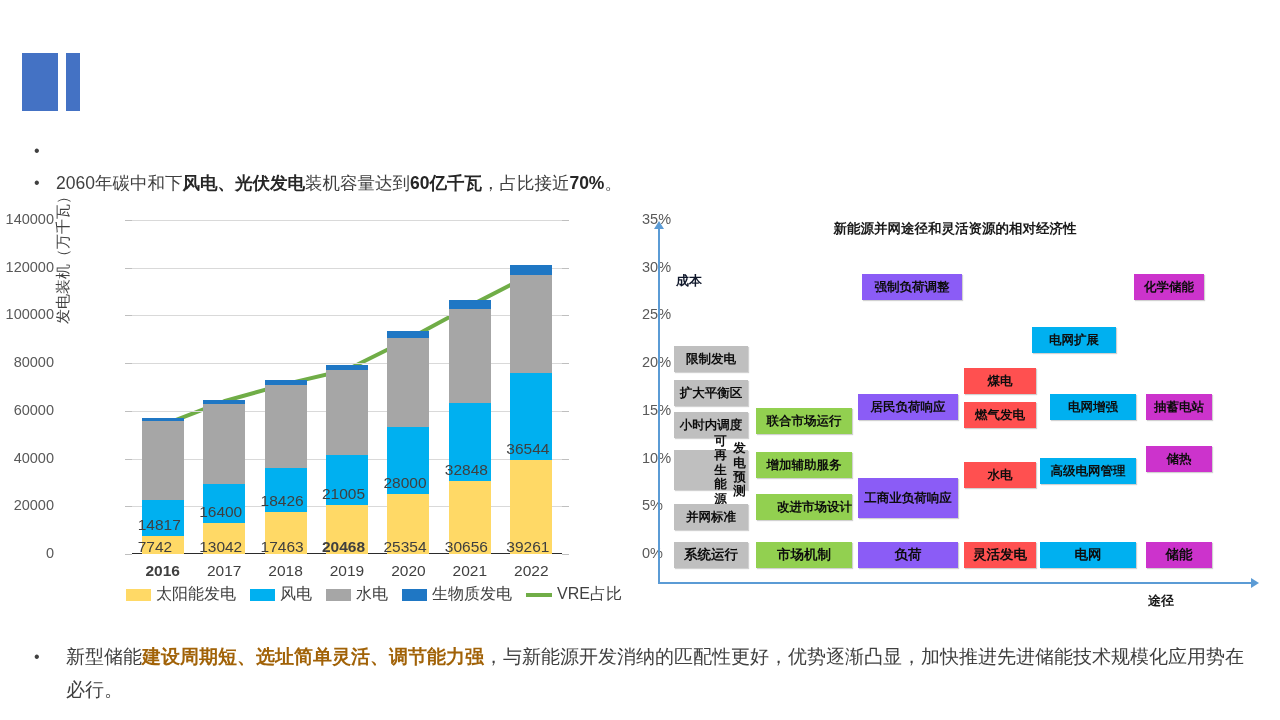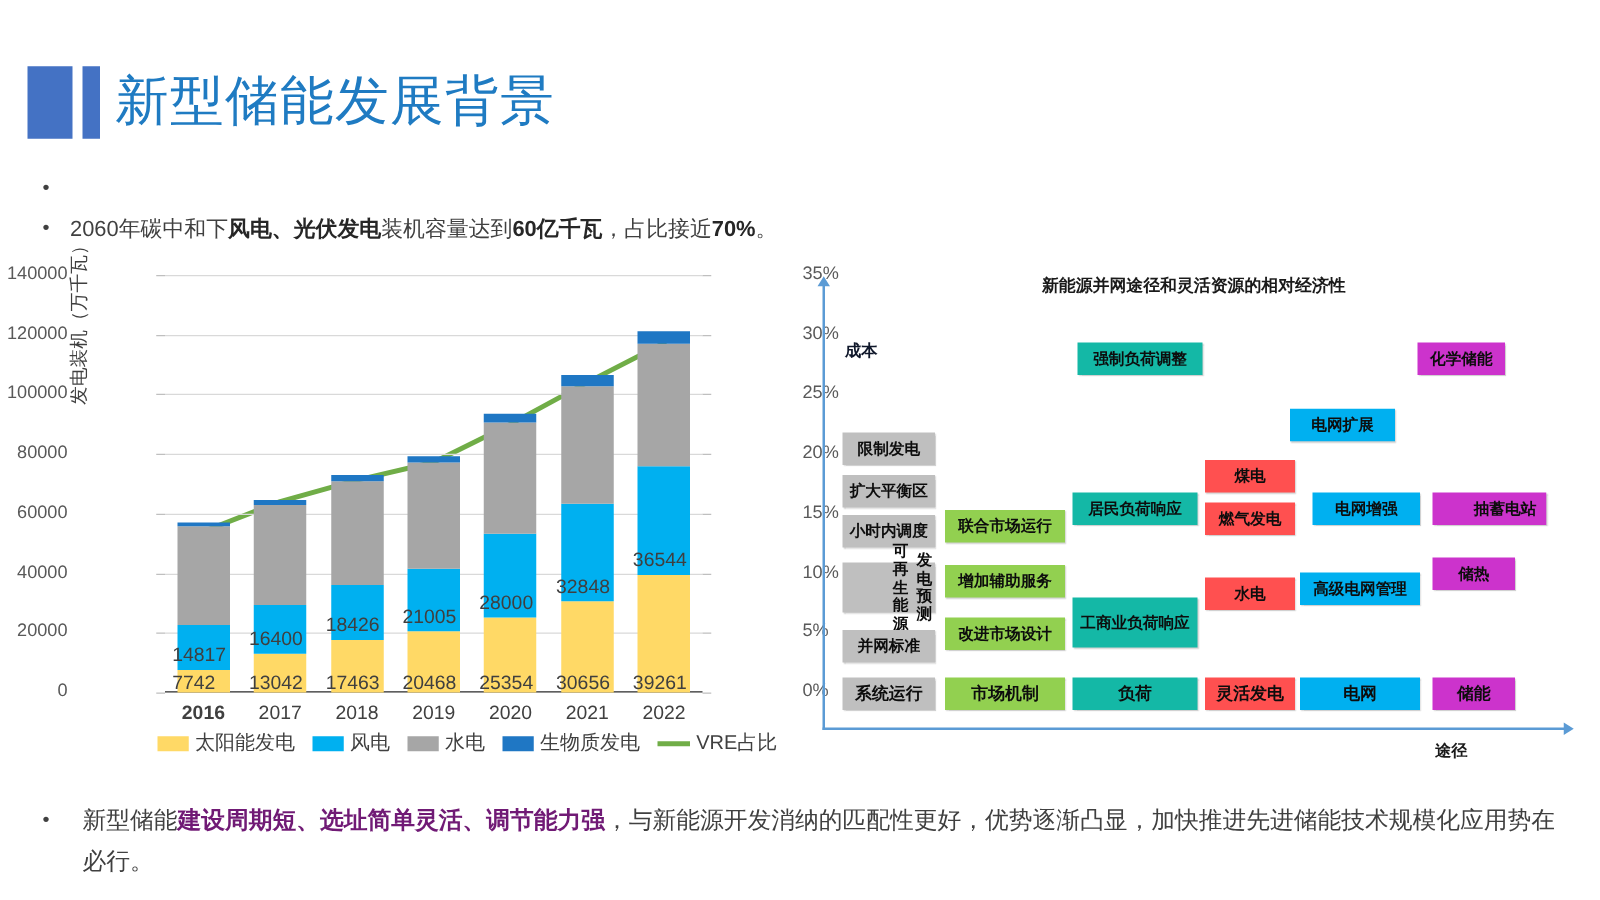--- a/index.html
+++ b/index.html
@@ -77,40 +77,39 @@
     font-family:"Liberation Serif","DejaVu Serif",serif;}
   .path-lab{position:absolute;left:496px;top:380px;font-size:13px;font-weight:bold;color:#1a1a1a;
     font-family:"Liberation Serif","DejaVu Serif",serif;}
 
   .dbox{position:absolute;display:flex;align-items:center;justify-content:center;
     font-size:12.5px;font-weight:bold;color:#0d0d0d;line-height:1.15;text-align:center;
     font-family:"Liberation Serif","DejaVu Serif",serif;
     box-shadow:1px 1px 1px rgba(0,0,0,.18);}
   .c-gray{background:#BFBFBF;}
   .c-green{background:#92D050;}
-  .c-amber{background:#14b8a6;}
+  .c-amber{background:#8b5cf6;}
   .c-red{background:#FF5050;}
   .c-cyan{background:#00B0F0;}
   .c-purple{background:#CC33CC;}
 
   
   .bullets-bottom{position:absolute;left:34px;top:640px;width:1222px;}
   .blt2{display:flex;align-items:flex-start;}
   .blt2 .dot{width:32px;flex:0 0 32px;font-size:16px;line-height:33px;color:#404040;}
   .blt2 .txt{font-size:19px;line-height:33px;color:#404040;}
-  .blt2 .txt b{font-weight:bold;color:#701a75;}
+  .blt2 .txt b{font-weight:bold;color:#a16207;}
 </style>
 </head>
 <body>
 
 <div class="slide">
 
   <div class="title-bar-wide"></div>
   <div class="title-bar-thin"></div>
-  <div class="page-title">新型储能发展背景</div>
 
   <div class="bullets-top">
     <div class="blt">
       <span class="dot">•</span>
     </div>
     <div class="blt">
       <span class="dot">•</span>
       <span class="txt"><span>2060年碳中和下</span><b>风电、光伏发电</b><span>装机容量达到</span><b>60亿千瓦</b><span>，占比接近</span><b>70%</b><span>。</span></span>
     </div>
   </div>
@@ -188,21 +187,21 @@
         <div class="xlab" style="left: 118.571px; top: 342px;">2018</div>
         <div class="dlabel" style="left: 128.571px; top: 318px;">17463</div>
         <div class="dlabel" style="left: 128.571px; top: 272.338px;">18426</div>
         <div class="bar" style="left: 194px; height: 189.347px;">
           <div class="seg s-solar" style="bottom: 0px; height: 48.8308px;"></div>
           <div class="seg s-wind" style="bottom: 48.8308px; height: 50.1119px;"></div>
           <div class="seg s-hydro" style="bottom: 98.9427px; height: 85.0269px;"></div>
           <div class="seg s-bio" style="bottom: 183.97px; height: 5.3774px;"></div>
         </div>
         <div class="xlab" style="left: 180px; top: 342px;">2019</div>
-        <div class="dlabel" style="left: 190px; top: 318px;">20468</div>
+        <div class="dlabel" style="left: 190px; top: 318px; font-weight: bold;">20468</div>
         <div class="dlabel" style="left: 190px; top: 265.169px;">21005</div>
         <div class="bar" style="left: 255.429px; height: 222.64px;">
           <div class="seg s-solar" style="bottom: 0px; height: 60.4874px;"></div>
           <div class="seg s-wind" style="bottom: 60.4874px; height: 66.8px;"></div>
           <div class="seg s-hydro" style="bottom: 127.287px; height: 88.3096px;"></div>
           <div class="seg s-bio" style="bottom: 215.597px; height: 7.04263px;"></div>
         </div>
         <div class="xlab" style="left: 241.429px; top: 342px;">2020</div>
         <div class="dlabel" style="left: 251.429px; top: 318px;">25354</div>
         <div class="dlabel" style="left: 251.429px; top: 253.513px;">28000</div>
@@ -272,21 +271,21 @@
       </div>
       <div class="dbox c-red" style="left: 312px; top: 156px; width: 72px; height: 26px;">
         <span style="display: block;">煤电</span>
       </div>
       <div class="dbox c-amber" style="left: 206px; top: 182px; width: 100px; height: 26px;">
         <span style="display: block;">居民负荷响应</span>
       </div>
       <div class="dbox c-cyan" style="left: 398px; top: 182px; width: 86px; height: 26px;">
         <span style="display: block;">电网增强</span>
       </div>
-      <div class="dbox c-purple" style="left: 494px; top: 182px; width: 66px; height: 26px; padding-left: 25px;">
+      <div class="dbox c-purple" style="left: 494px; top: 182px; width: 66px; height: 26px;">
         <span style="display: block;">抽蓄电站</span>
       </div>
       <div class="dbox c-gray" style="left: 22px; top: 200px; width: 74px; height: 26px;">
         <span style="display: block;">小时内调度</span>
       </div>
       <div class="dbox c-green" style="left: 104px; top: 196px; width: 96px; height: 26px;">
         <span style="display: block;">联合市场运行</span>
       </div>
       <div class="dbox c-red" style="left: 312px; top: 190px; width: 72px; height: 26px;">
         <span style="display: block;">燃气发电</span>
@@ -300,21 +299,21 @@
       </div>
       <div class="dbox c-cyan" style="left: 388px; top: 246px; width: 96px; height: 26px;">
         <span style="display: block;">高级电网管理</span>
       </div>
       <div class="dbox c-purple" style="left: 494px; top: 234px; width: 66px; height: 26px;">
         <span style="display: block;">储热</span>
       </div>
       <div class="dbox c-gray" style="left: 22px; top: 292px; width: 74px; height: 26px;">
         <span style="display: block;">并网标准</span>
       </div>
-      <div class="dbox c-green" style="left: 104px; top: 282px; width: 96px; height: 26px;">
+      <div class="dbox c-green" style="left: 104px; top: 282px; width: 96px; height: 26px; justify-content: flex-end;">
         <span style="display: block;">改进市场设计</span>
       </div>
       <div class="dbox c-amber" style="left: 206px; top: 266px; width: 100px; height: 40px;">
         <span style="display: block;">工商业</span>
         <span style="display: block;">负荷响应</span>
       </div>
       <div class="dbox c-red" style="left: 312px; top: 250px; width: 72px; height: 26px;">
         <span style="display: block;">水电</span>
       </div>
       <div class="dbox c-gray" style="left: 22px; top: 330px; width: 74px; height: 26px; font-size: 13.5px;">系统运行</div>

